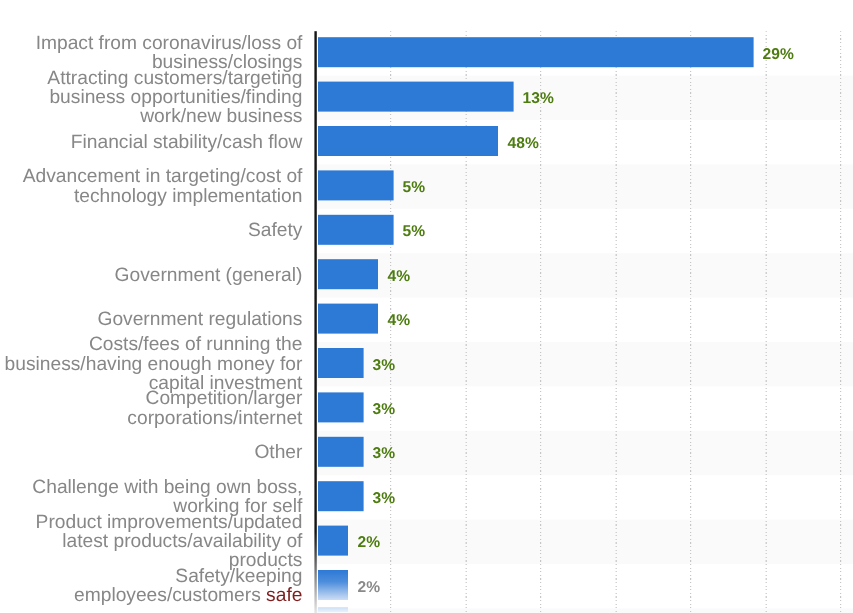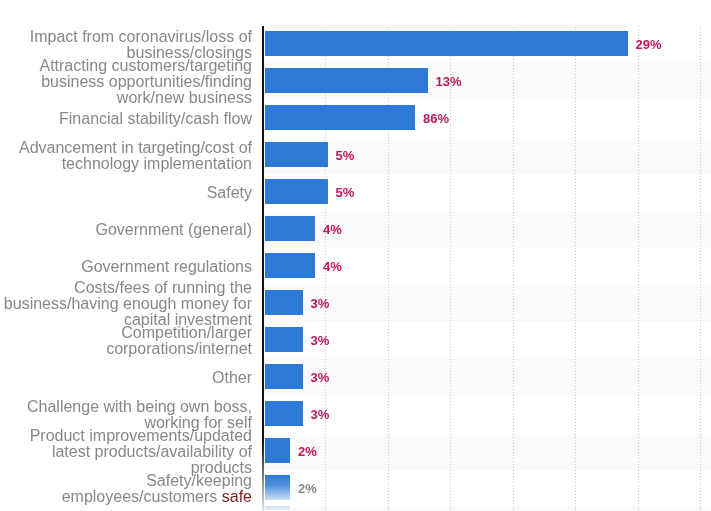--- a/index.html
+++ b/index.html
@@ -34,21 +34,21 @@
     display:flex;flex-direction:column;justify-content:center;
     text-align:right;font-size:16px;line-height:16px;color:#878787;
   }
   .cat .tail{color:#7f1d1d;}
   .plot{flex:1;position:relative;}
   .plot.alt{background:#fafafa;}
   .bar{position:absolute;left:2px;top:5px;height:25px;background:#2c79d6;z-index:2;}
   .bar.faded{background:linear-gradient(to bottom,#2c79d6 0%,#4e8edc 40%,#93b9ea 72%,#cdddf5 100%);}
   .val{
     position:absolute;top:0;height:37px;line-height:37px;
-    font-size:13px;font-weight:700;color:#be185d;z-index:2;white-space:nowrap;
+    font-size:13px;font-weight:700;color:#4d7c0f;z-index:2;white-space:nowrap;
   }
   .val.faded{color:#8a8a8a;}
   .fragment{
     position:absolute;left:2px;top:-1px;width:25px;height:4px;z-index:2;
     background:linear-gradient(to bottom,#cde0f6,#e9f1fb);
   }
 </style>
 </head>
 <body>
 
@@ -71,21 +71,21 @@
           <div class="bar" style="width: 162.5px; background: rgb(44, 121, 214);"></div>
           <span class="val" style="left: 172.5px;">13%</span>
         </div>
       </div>
       <div class="row">
         <div class="cat">
           <span>Financial stability/cash flow</span>
         </div>
         <div class="plot">
           <div class="bar" style="width: 150px; background: rgb(44, 121, 214);"></div>
-          <span class="val" style="left: 160px;">86%</span>
+          <span class="val" style="left: 160px;">48%</span>
         </div>
       </div>
       <div class="row">
         <div class="cat">
           <span>Advancement in targeting/cost of technology implementation</span>
         </div>
         <div class="plot alt">
           <div class="bar" style="width: 62.5px; background: rgb(44, 121, 214);"></div>
           <span class="val" style="left: 72.5px;">5%</span>
         </div>

